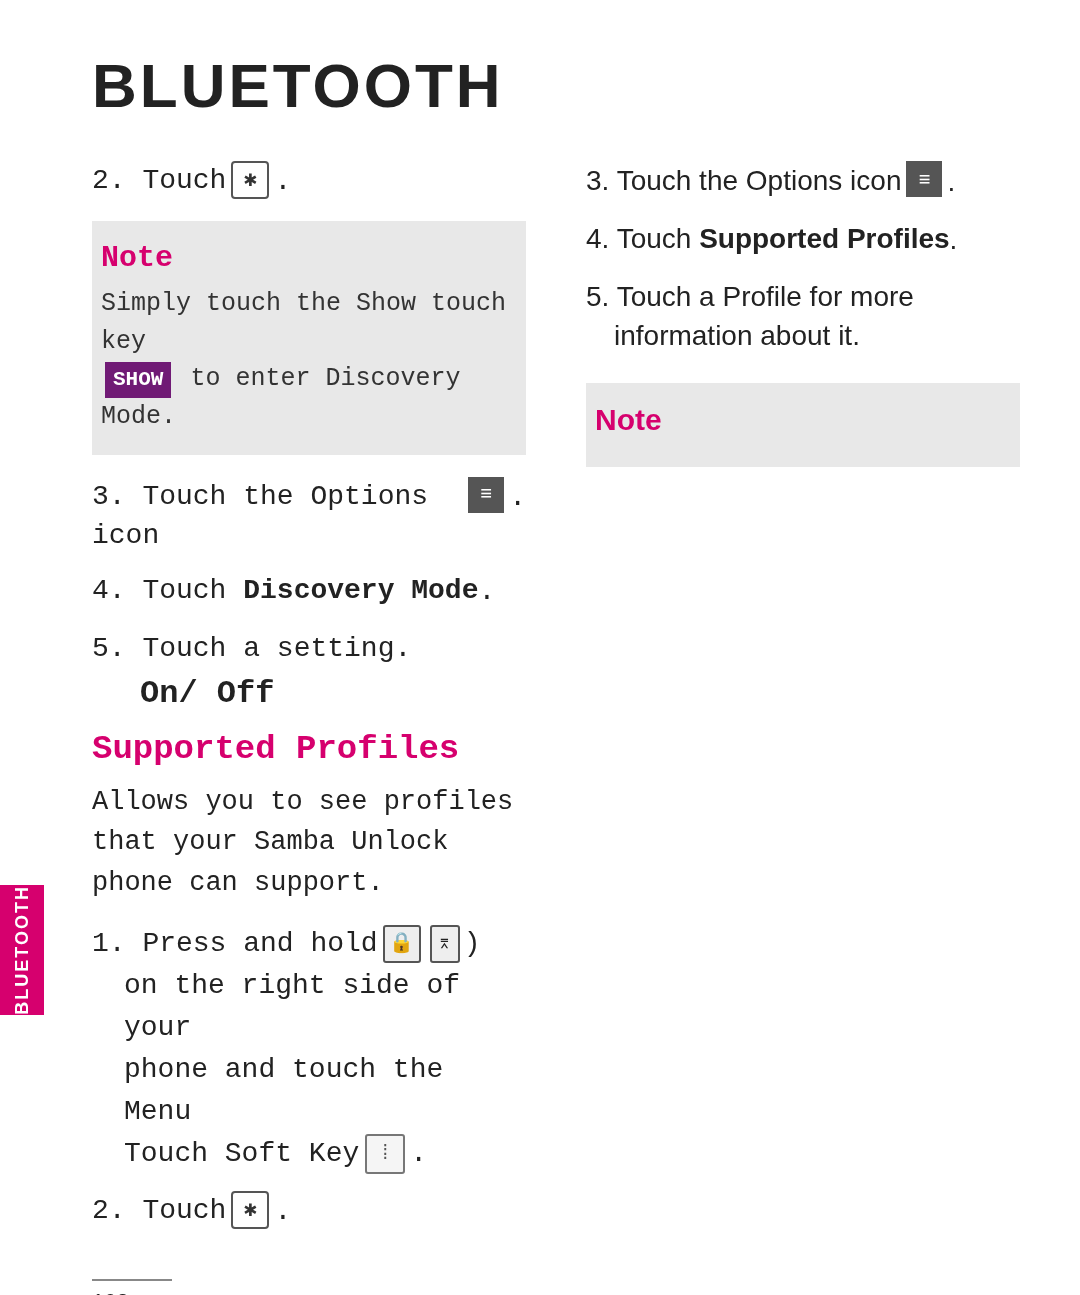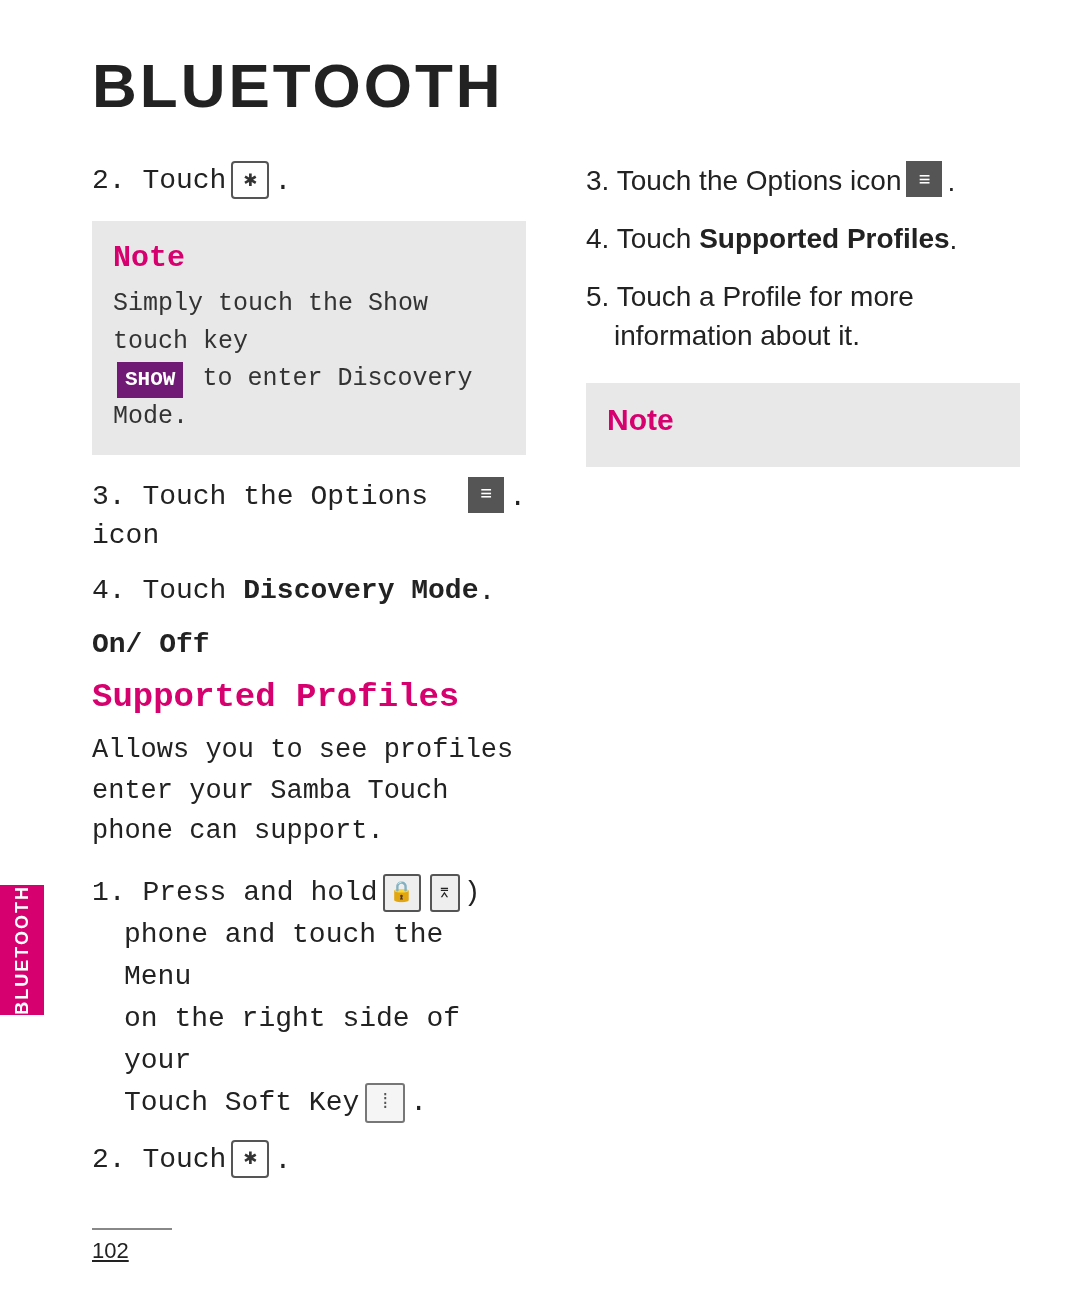--- a/index.html
+++ b/index.html
@@ -86,21 +86,21 @@
       font-size: 28px;
       line-height: 1.4;
     }
 
     .bold-text {
       font-weight: bold;
     }
 
     .note-box {
       background: #e8e8e8;
-      padding: 20px 21px;
+      padding: 20px 9px;
       margin: 18px 0 22px 0;
     }
 
     .note-title {
       color: #d6006e;
       font-size: 30px;
       font-weight: bold;
       margin-bottom: 10px;
     }
 
@@ -218,21 +218,22 @@
       font-weight: bold;
       margin: 16px 0 14px 0;
     }
 
     .step-block {
       margin-bottom: 14px;
     }
 
     .on-off {
       font-weight: bold;
-      font-size: 28px;
+      font-size: 32px;
+      margin-left: 48px;
       margin-top: 4px;
       margin-bottom: 18px;
     }
 
     .desc-text {
       font-size: 27px;
       line-height: 1.5;
       margin-bottom: 20px;
     }
 
@@ -311,36 +312,39 @@
           <span class="icon-options">≡</span>
           <span>.</span>
         </div>
 
         <div class="step-inline" style="margin-bottom:16px;">
           <span class="step-text">4. Touch</span>&nbsp;
           <span class="step-text bold-text">Discovery Mode</span>
           <span>.</span>
         </div>
 
+        <div class="step-inline" style="margin-bottom:6px;">
+          <span class="step-text">5. Touch a setting.</span>
+        </div>
 
         <div class="on-off">On/ Off</div>
 
         <div class="section-heading">Supported Profiles</div>
 
-        <div class="desc-text">Allows you to see profiles enter your Samba Touch phone can support.</div>
+        <div class="desc-text">Allows you to see profiles that your Samba Unlock phone can support.</div>
 
         <div class="multi-line-step">
           <div class="first-line">
             <span>1. Press and hold</span>
             <span class="icon-lock">🔒</span>
             <span class="icon-unlock-key" style="font-size:16px; font-weight:bold;">⌆</span>
             <span>)</span>
           </div>
+          <div class="cont-line">on the right side of your</div>
           <div class="cont-line">phone and touch the Menu</div>
-          <div class="cont-line">on the right side of your</div>
           <div class="cont-line" style="display:flex; align-items:center;">
             Touch Soft Key
             <span class="icon-menu-grid" style="font-size:20px; margin-left:6px;">⁞</span>
             .
           </div>
         </div>
 
         <div class="step-inline">
           <span class="step-text">2. Touch</span>
           <span class="icon-bluetooth">✱</span>

